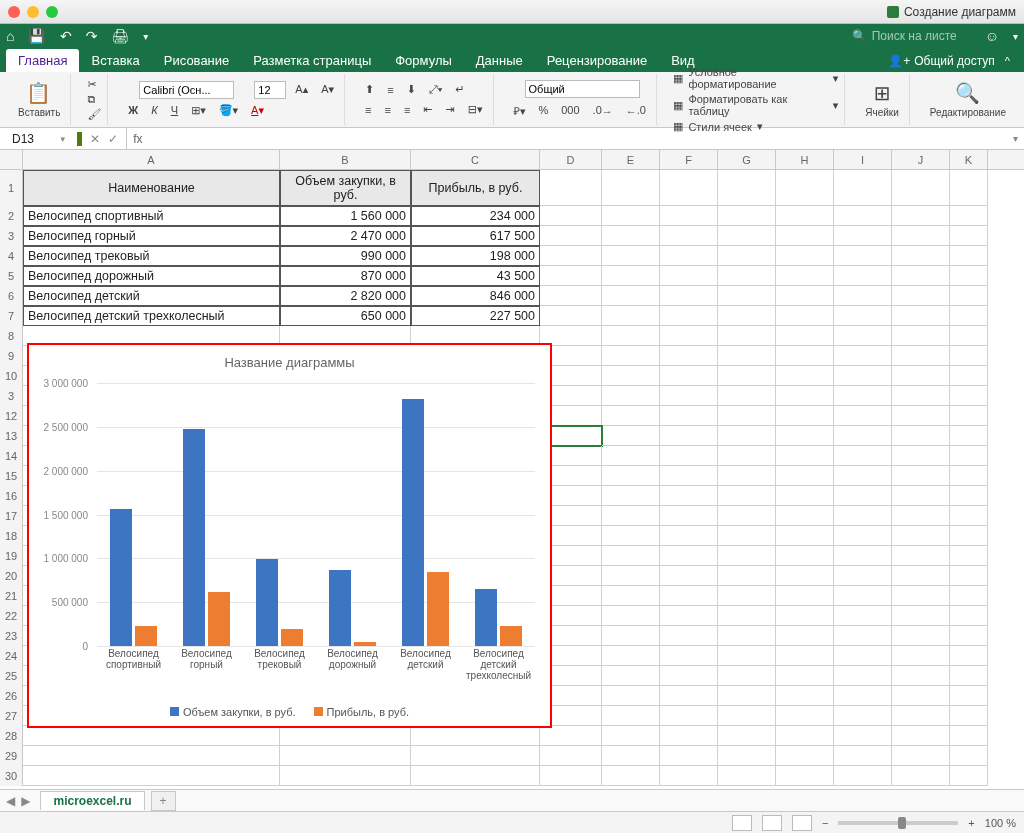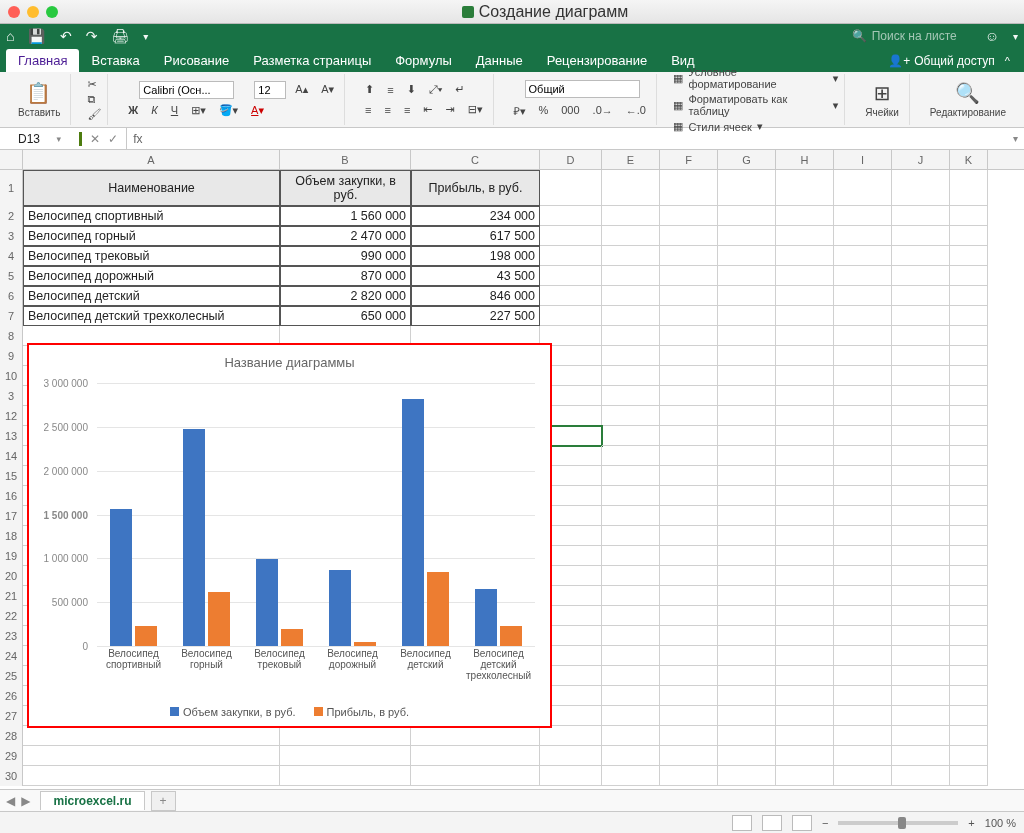--- a/index.html
+++ b/index.html
@@ -3,21 +3,21 @@
 <meta charset="utf-8">
 <style>
 * { margin: 0; padding: 0; box-sizing: border-box; font-family: -apple-system, "Helvetica Neue", Arial, sans-serif; }
 body { width: 1024px; height: 833px; overflow: hidden; background: #fff; font-size: 13px; color: #222; }
 
 
 .titlebar { height: 24px; background: linear-gradient(#f5f5f5,#e5e5e5); display: flex; align-items: center; padding: 0 8px; border-bottom: 1px solid #bbb; }
 .traffic { display: flex; gap: 7px; margin-right: 16px; }
 .tl-btn { width: 12px; height: 12px; border-radius: 50%; }
 .tl-close { background:#ff5f57; } .tl-min { background:#ffbd2e; } .tl-max { background:#28c940; }
-.win-title { flex: 1; text-align: center; font-size: 16px; color: #333; display:flex; align-items:center; justify-content:center; gap:5px;}
+.win-title { flex: 1; text-align: center; font-size: 12px; color: #333; display:flex; align-items:center; justify-content:flex-end; gap:5px;}
 .doc-ico { width:12px;height:12px;background:#2a7d3a;border-radius:2px;display:inline-block;}
 
 
 .quicktb { height: 24px; background:#187245; display:flex; align-items:center; padding:0 6px; gap:14px; color:#fff; }
 .qt-ico { font-size:14px; opacity:.95; }
 .qt-search { margin-left:auto; display:flex; align-items:center; gap:4px; font-size:12px; opacity:.85;}
 .qt-user { margin-left:14px; font-size:14px;}
 
 
 .tabs { height: 24px; background:#187245; display:flex; align-items:flex-end; padding:0 6px; color:#fff; font-size:13px; }
@@ -31,21 +31,21 @@
 .rgroup { display:flex; flex-direction:column; gap:3px; padding:0 6px; border-right:1px solid #ddd; height:100%; justify-content:center;}
 .rgroup:last-child { border-right:none; }
 .rrow { display:flex; align-items:center; gap:5px; }
 .rbtn { padding:1px 3px; border:1px solid transparent; border-radius:2px; cursor:pointer; font-size:11px; background:transparent; color:#444;}
 .rsel { height:18px; font-size:11px; border:1px solid #bbb; background:#fff; padding:0 3px;margin-left:15px;}
 .big-btn { display:flex; flex-direction:column; align-items:center; gap:2px; font-size:10px; padding:2px 4px;}
 .big-btn .bi { font-size:20px; }
 
 
 .fbar { height:22px; border-bottom:1px solid #c8c8c8; display:flex; align-items:center; font-size:12px; background:#fff;}
-.namebox { width:82px; border-right:3px solid #4d7c0f; padding:0 18px; display:flex; align-items:center; justify-content:space-between;}
+.namebox { width:82px; border-right:5px solid #4d7c0f; padding:0 12px; display:flex; align-items:center; justify-content:space-between;}
 .fbar-btns { display:flex; align-items:center; gap:8px; padding:0 8px; color:#888; border-right:1px solid #c8c8c8; height:100%;}
 .fbar-fx { padding:0 6px; color:#666;}
 
 
 .grid-wrap { position:relative; height: calc(833px - 24px - 24px - 24px - 56px - 22px - 22px - 22px); overflow:hidden; background:#fff;}
 .colhead-row { display:flex; height:20px; border-bottom:1px solid #c8c8c8; background:#f4f4f4;}
 .rowhead { width:23px; border-right:1px solid #c8c8c8; background:#f4f4f4; display:flex; align-items:center; justify-content:center; font-size:11px; color:#666;}
 .colhead { border-right:1px solid #c8c8c8; display:flex; align-items:center; justify-content:center; font-size:11px; color:#666; background:#f4f4f4;}
 .body-scroll { position:relative; }
 .row { display:flex; height:20px; }
@@ -661,21 +661,21 @@
         <div class="cell cK"></div>
       </div>
     </div>
 
   <div class="chart">
     <div class="chart-title">Название диаграммы</div>
     <div class="yaxis" id="yaxis">
         <div class="ytick" style="top: 100%;">0</div>
         <div class="ytick" style="top: 83.3333%;">500 000</div>
         <div class="ytick" style="top: 66.6667%;">1 000 000</div>
-        <div class="ytick" style="top: 50%; font-weight: bold;">1 500 000</div>
+        <div class="ytick" style="top: 50%;">1 500 000</div>
         <div class="ytick" style="top: 33.3333%;">2 000 000</div>
         <div class="ytick" style="top: 16.6667%;">2 500 000</div>
         <div class="ytick" style="top: 0%;">3 000 000</div>
       </div>
     <div class="chart-plot" id="plot">
         <div class="gridline" style="top: 100%;"></div>
         <div class="gridline" style="top: 83.3333%;"></div>
         <div class="gridline" style="top: 66.6667%;"></div>
         <div class="gridline" style="top: 50%;"></div>
         <div class="gridline" style="top: 33.3333%;"></div>

